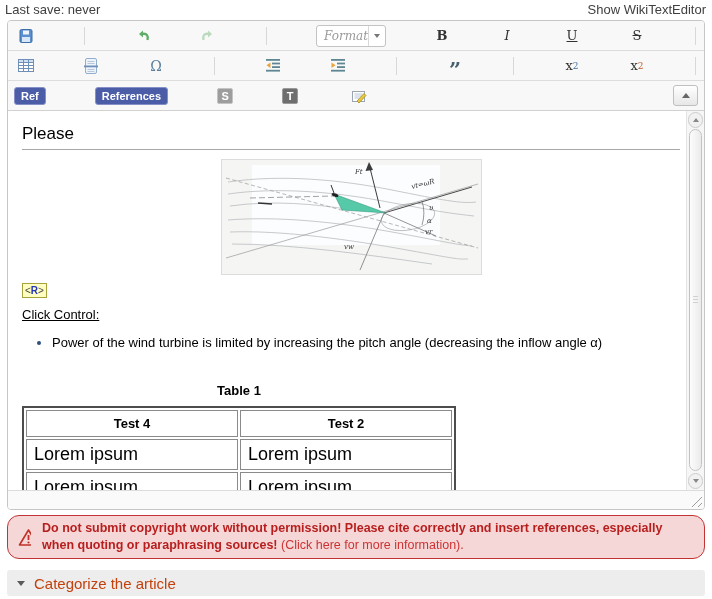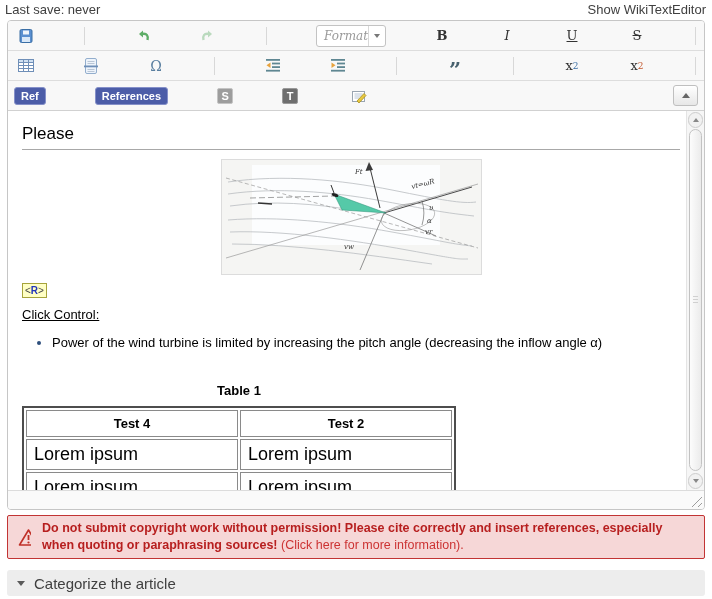--- a/index.html
+++ b/index.html
@@ -81,29 +81,29 @@
     background:repeating-linear-gradient(#d0d0d0 0 1px, transparent 1px 3px); }
 
   
   .bottombar { position:relative; height:19px; background:#fafafa; border-top:1px solid #dcdcdc; }
   .resize-grip { position:absolute; right:2px; bottom:2px; width:13px; height:13px;
     background:repeating-linear-gradient(135deg, transparent 0 3px, #9c9c9c 3px 4px);
     clip-path:polygon(100% 0, 100% 100%, 0 100%); }
 
   
   .warning { display:flex; gap:11px; align-items:center; margin:5px 7px 0;
-    background:#f6d7d7; border:1px solid #c23434; border-radius:2px; padding:4px 10px; }
+    background:#f6d7d7; border:1px solid #c23434; border-radius:12px; padding:4px 10px; }
   .warning p { font-size:12.5px; line-height:17px; color:#b71f1f; }
   .warning .wbold { font-weight:bold; }
   .warning a { color:#c33; text-decoration:none; font-weight:normal; }
 
   
   .categorize { display:flex; align-items:center; gap:9px; margin:11px 7px 0;
     background:#ededed; border-radius:3px; padding:4px 10px; height:26px;
-    font-size:15px; color:#404040; }
+    font-size:15px; color:#c2410c; }
   .cat-tri { width:0; height:0; border-left:4px solid transparent;
     border-right:4px solid transparent; border-top:5px solid #5a5a5a; }
 
   svg text { font-family:"DejaVu Serif", serif; }
 </style>
 </head>
 <body>
 
 <div class="topbar">
   <a href="#">Last save: never</a>

